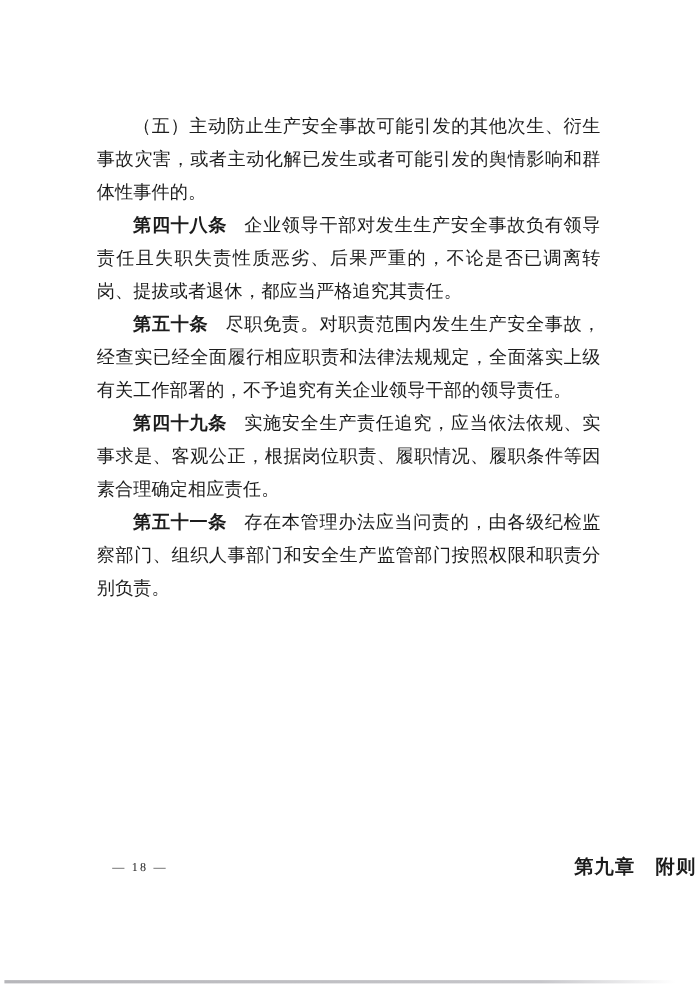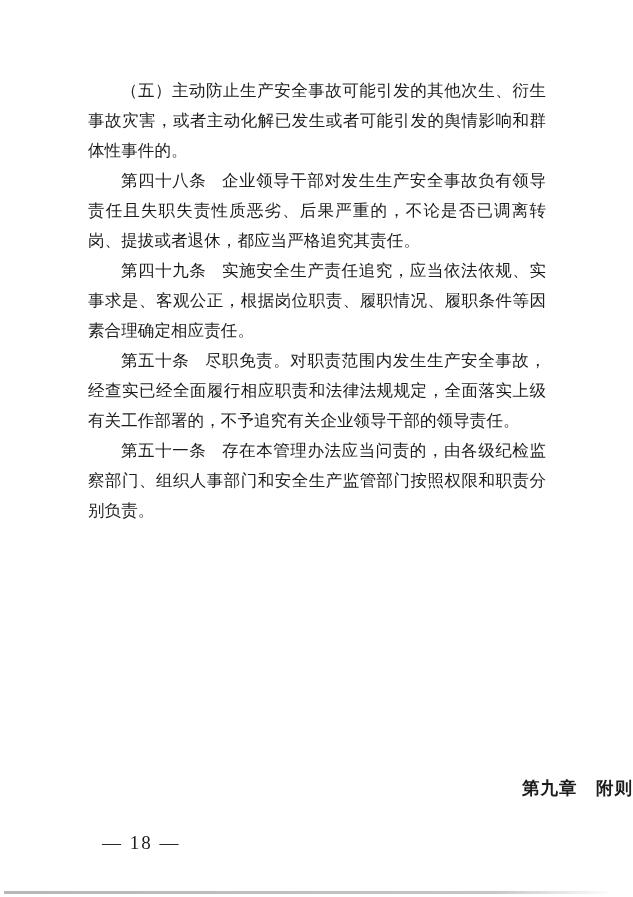--- a/index.html
+++ b/index.html
@@ -8,76 +8,76 @@
     width: 633px;
     height: 897px;
     background: #ffffff;
     font-family: "Liberation Serif", "DejaVu Serif", serif;
     color: #1c1c1c;
     overflow: hidden;
   }
   .content {
     position: absolute;
     left: 88px;
-    top: 76px;
+    top: 100px;
     width: 458px;
   }
   .para {
     margin: 0;
     font-size: 16.5px;
     line-height: 30px;
     text-indent: 2em;
     text-align: justify;
     text-justify: inter-character;
     text-align-last: left;
     letter-spacing: 0.1px;
   }
   .lead {
-    font-weight: normal;
+    font-weight: bold;
     margin-right: 0.95em;
   }
   .chapter {
     position: absolute;
     top: 774px;
     left: 0;
     width: 100%;
     margin: 0;
     text-align: right;
     font-size: 17.5px;
     font-weight: bold;
     line-height: 28px;
     letter-spacing: 1px;
   }
   .pagenum {
     position: absolute;
-    top: 832px;
+    top: 778px;
     left: 102px;
-    font-size: 19px;
+    font-size: 11px;
     line-height: 22px;
     letter-spacing: 2px;
     white-space: nowrap;
   }
   .bottom-edge {
     position: absolute;
     top: 891px;
     left: 4px;
     width: 610px;
     height: 2.5px;
     background: linear-gradient(to right, #b7b7bb 0%, #c6c6ca 80%, rgba(200,200,204,0) 100%);
   }
 </style>
 </head>
 <body>
 
 <div class="page">
   <div class="content">
     <p class="para"><span>（五）主动防止生产安全事故可能引发的其他次生、衍生事故灾害，或者主动化解已发生或者可能引发的舆情影响和群体性事件的。</span></p>
     <p class="para"><span class="lead">第四十八条</span><span>企业领导干部对发生生产安全事故负有领导责任且失职失责性质恶劣、后果严重的，不论是否已调离转岗、提拔或者退休，都应当严格追究其责任。</span></p>
+    <p class="para"><span class="lead">第五十条</span><span>尽职免责。对职责范围内发生生产安全事故，经查实已经全面履行相应职责和法律法规规定，全面落实上级有关工作部署的，不予追究有关企业领导干部的领导责任。</span></p>
     <p class="para"><span class="lead">第四十九条</span><span>实施安全生产责任追究，应当依法依规、实事求是、客观公正，根据岗位职责、履职情况、履职条件等因素合理确定相应责任。</span></p>
-    <p class="para"><span class="lead">第五十条</span><span>尽职免责。对职责范围内发生生产安全事故，经查实已经全面履行相应职责和法律法规规定，全面落实上级有关工作部署的，不予追究有关企业领导干部的领导责任。</span></p>
     <p class="para"><span class="lead">第五十一条</span><span>存在本管理办法应当问责的，由各级纪检监察部门、组织人事部门和安全生产监管部门按照权限和职责分别负责。</span></p>
   </div>
 
   <h2 class="chapter">第九章　附则</h2>
 
   <div class="pagenum">— 18 —</div>
 
   <div class="bottom-edge"></div>
 </div>
 

